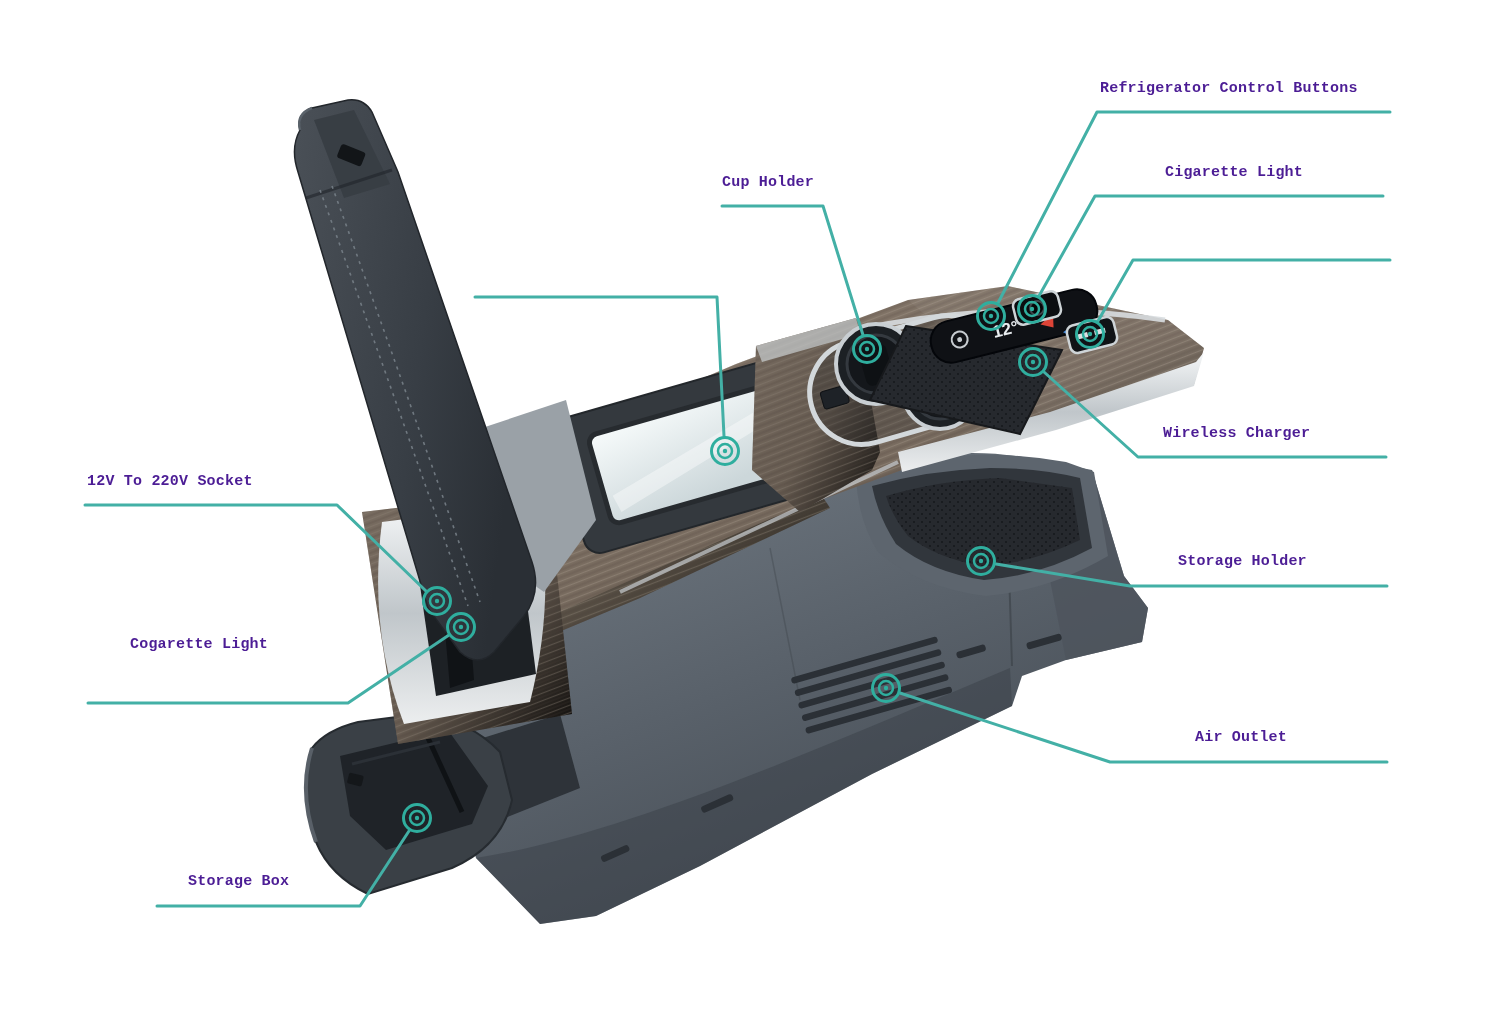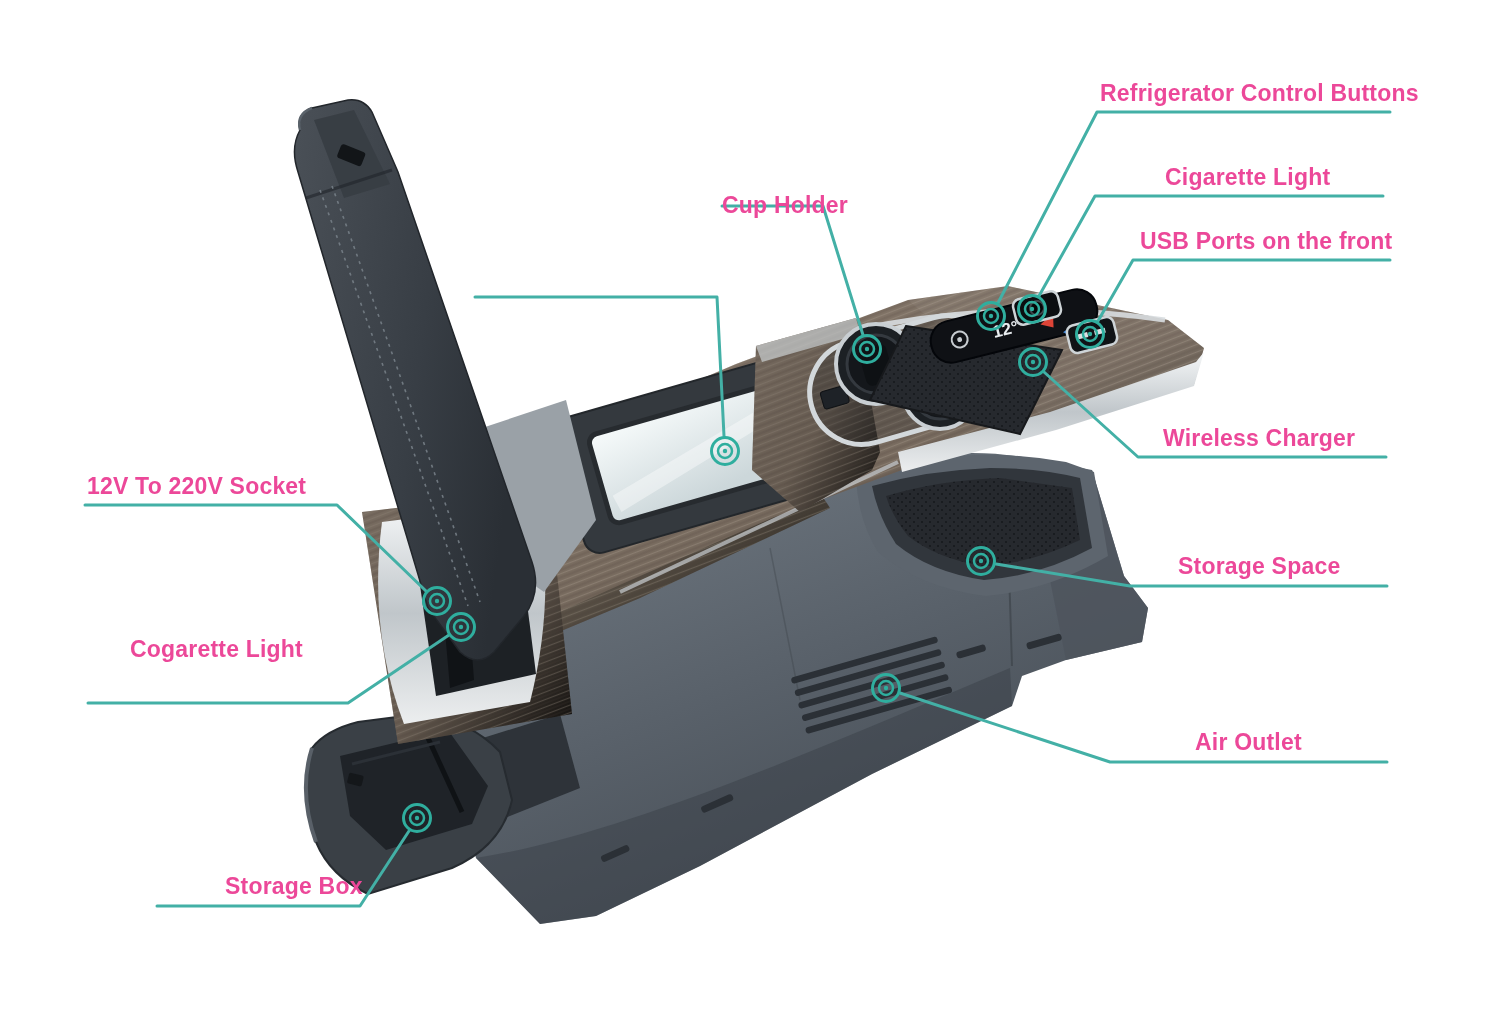--- a/index.html
+++ b/index.html
@@ -7,24 +7,24 @@
     position:relative;
     width:1500px;height:1033px;
     background:#ffffff;
     overflow:hidden;
     font-family:"Liberation Sans", sans-serif;
   }
   .stage svg{position:absolute;left:0;top:0;}
   .callout-label{
     position:absolute;
     white-space:nowrap;
-    font-family:Liberation Sans, sans-serif;
-    font-size:23px;
+    font-family:Liberation Mono, monospace;
+    font-size:15px;
     font-weight:bold;
-    color:#ec4899;
+    color:#4c1d95;
     letter-spacing:.2px;
   }
 </style>
 </head>
 <body>
 
 <div class="stage">
 
   <svg width="1500" height="1033" viewBox="0 0 1500 1033">
     <defs>
@@ -269,22 +269,21 @@
       <g>
         <circle cx="417" cy="818" r="13.5" stroke-width="3"></circle>
           <circle cx="417" cy="818" r="7" stroke-width="2.5"></circle>
           <circle cx="417" cy="818" r="2.2" fill="#2fae9e" stroke="none"></circle>
       </g>
     </g>
   </svg>
 
   <div class="callout-label" style="left:1100px; top:80px;">Refrigerator Control Buttons</div>
   <div class="callout-label" style="left:1165px; top:164px;">Cigarette Light</div>
-  <div class="callout-label" style="left:1140px; top:228px;">USB Ports on the front</div>
-  <div class="callout-label" style="left:722px;  top:174px;margin-top:18px;">Cup Holder</div>
+  <div class="callout-label" style="left:722px;  top:174px;">Cup Holder</div>
   <div class="callout-label" style="left:1163px; top:425px;">Wireless Charger</div>
-  <div class="callout-label" style="left:1178px; top:553px;">Storage Space</div>
+  <div class="callout-label" style="left:1178px; top:553px;">Storage Holder</div>
   <div class="callout-label" style="left:1195px; top:729px;">Air Outlet</div>
   <div class="callout-label" style="left:87px;  top:473px;">12V To 220V Socket</div>
   <div class="callout-label" style="left:130px;  top:636px;">Cogarette Light</div>
-  <div class="callout-label" style="left:188px;  top:873px;margin-left:37px;">Storage Box</div>
+  <div class="callout-label" style="left:188px;  top:873px;">Storage Box</div>
 
 </div>
 
 </body></html>

